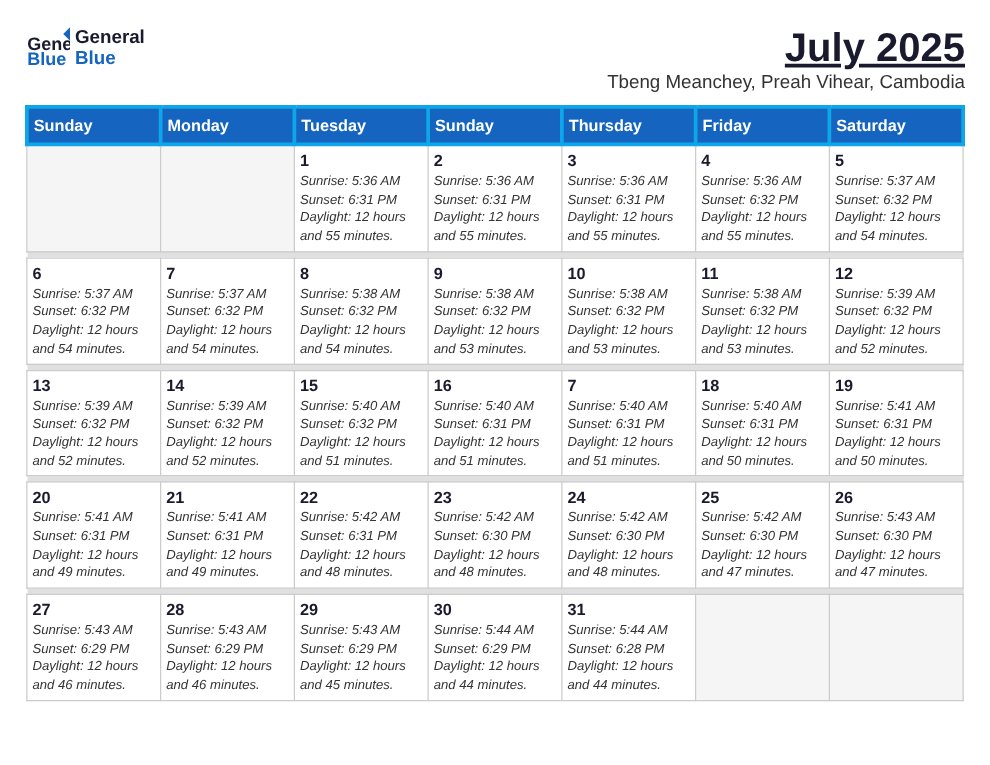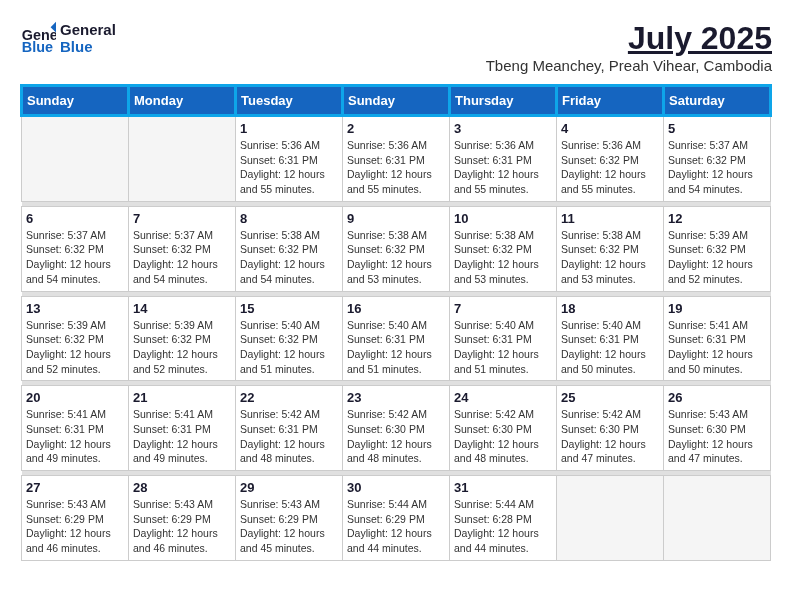--- a/index.html
+++ b/index.html
@@ -66,20 +66,21 @@
     .day-number {
       font-size: 13px;
       font-weight: bold;
       color: #1a1a2e;
       margin-bottom: 2px;
     }
     .day-info {
       color: #333;
       font-size: 10.5px;
       line-height: 1.4;
+      font-style: italic;
     }
   </style>
 </head>
 <body>
 
 <div class="header">
   <div class="logo">
     <svg class="logo-icon" viewBox="0 0 40 40">
       <text x="2" y="22" font-size="16" font-weight="bold" fill="#1a1a2e">General</text>
       <text x="2" y="36" font-size="16" font-weight="bold" fill="#1565c0">Blue</text>

